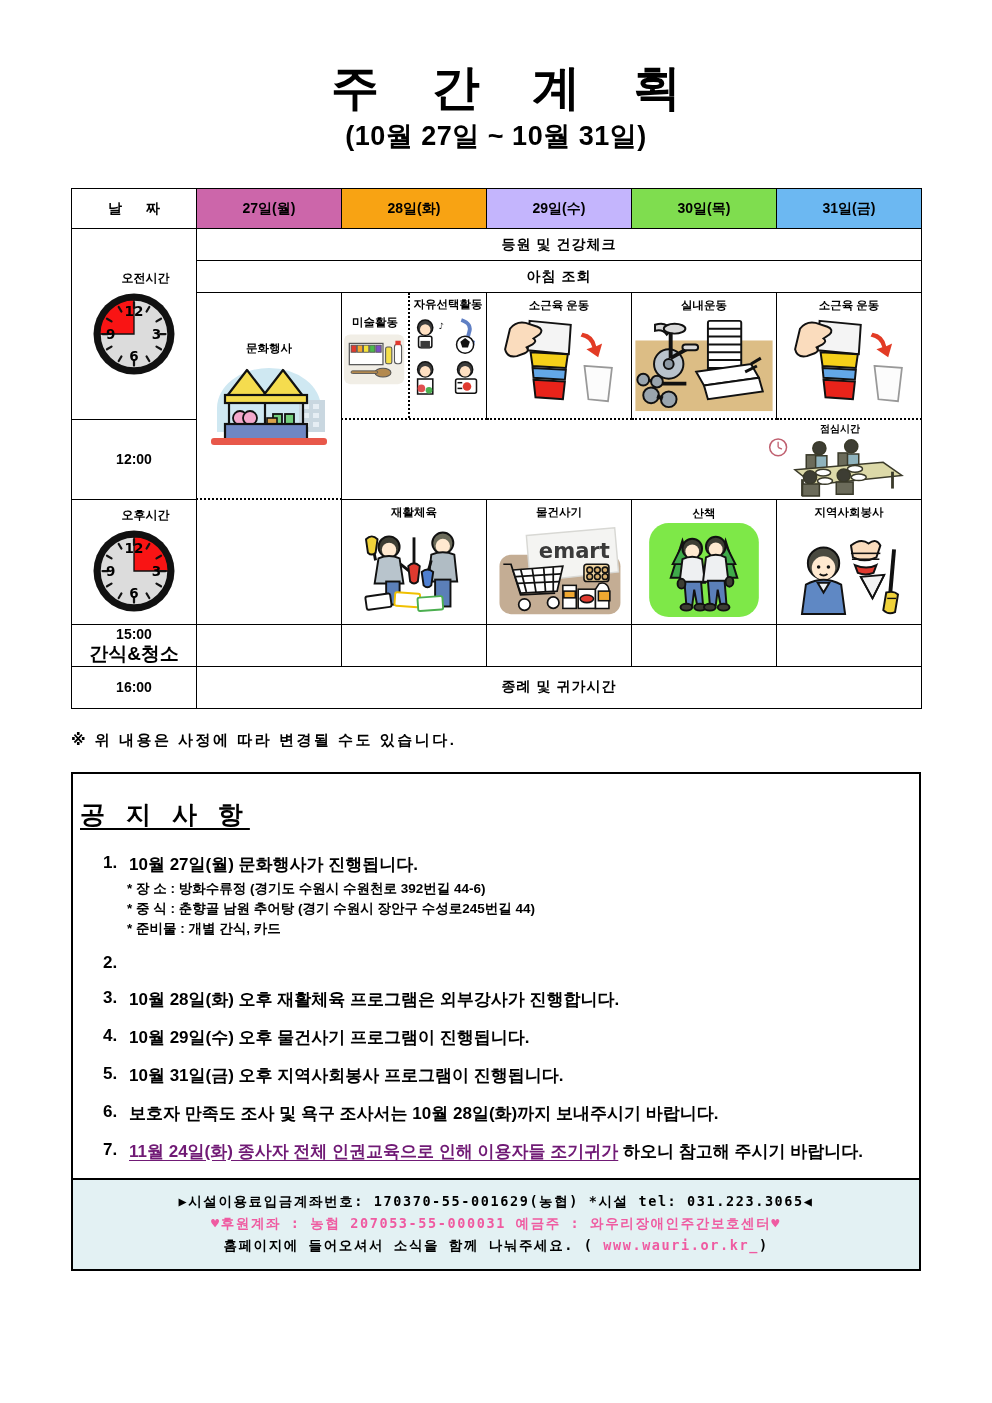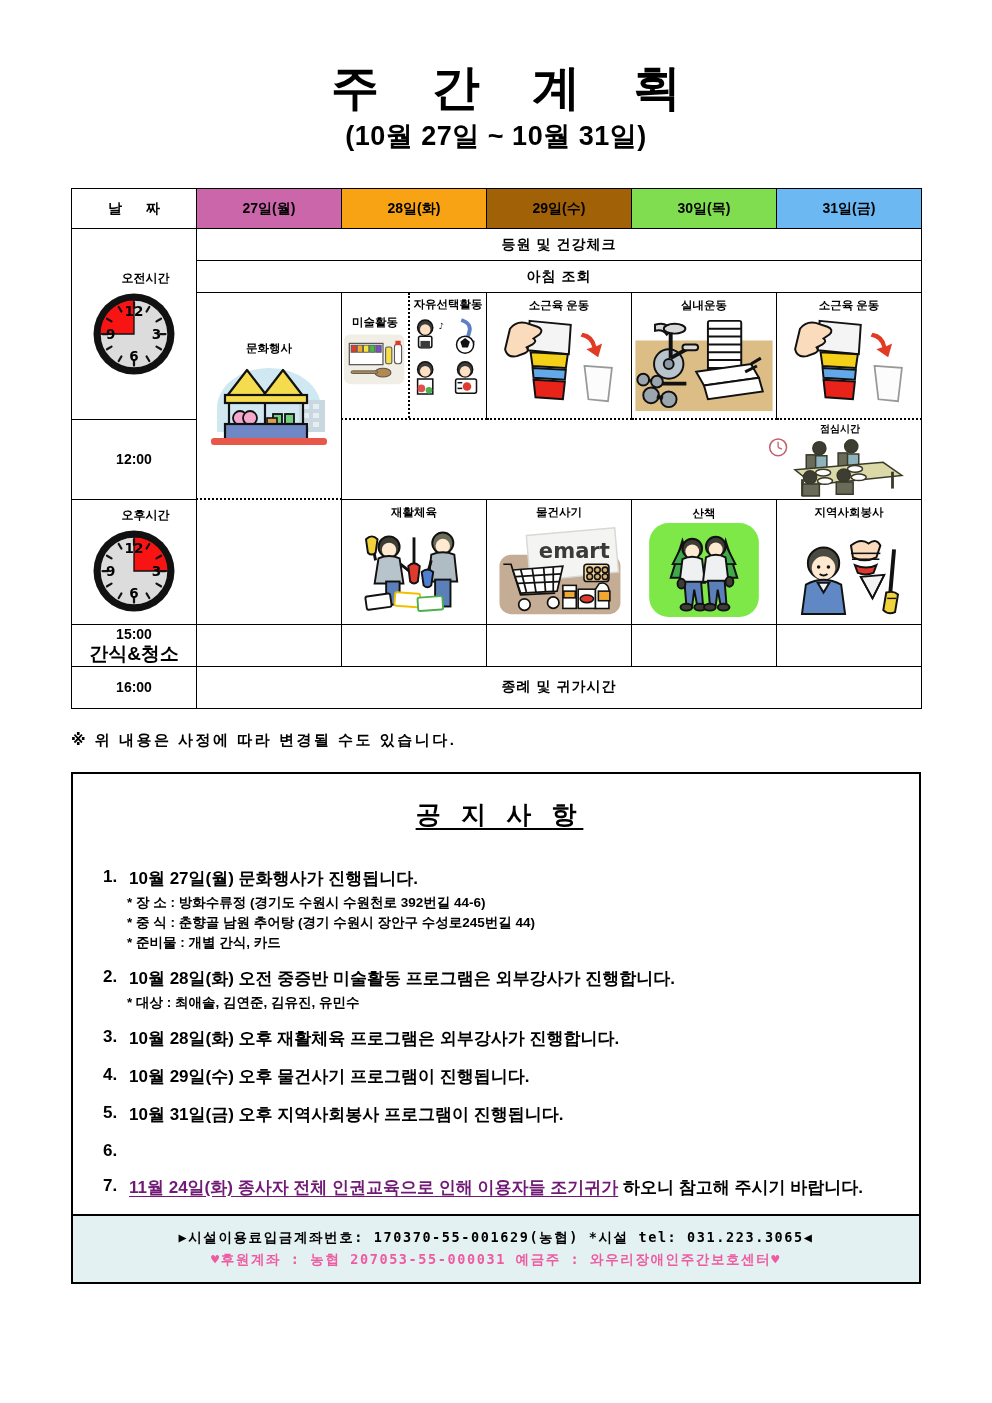--- a/index.html
+++ b/index.html
@@ -101,27 +101,26 @@
     font-size: 15px; font-weight: bold; letter-spacing: 2.5px;
   }
 
   
   .notice-box {
     width: 850px; margin: 22px auto 0;
     border: 2.5px solid #000;
     padding: 18px 0 0 0;
   }
   .notice-title {
-    text-align:center;
+    text-align:left;
     font-size: 25px; font-weight: bold;
     letter-spacing: 7px; text-indent: 7px;
     text-decoration: underline;
     text-underline-offset: 5px;
-    margin: 6px 0 36px;
-    font-family: Liberation Serif, serif;
+    margin: 6px 0 22px;
   }
   ol.notices { list-style: none; margin: 0; padding: 0 28px 0 30px; }
   ol.notices > li { margin-bottom: 15px; }
   .n-main { font-size: 17px; font-weight: bold; display:flex; gap:8px; align-items:flex-start; }
   .n-num { min-width: 18px; }
   .n-subs { margin: 4px 0 0 24px; }
   .n-sub { font-size: 13.5px; font-weight: bold; margin-top: 2px; }
   .n-red-underline { color: #701a75; text-decoration: underline; text-underline-offset: 3px; }
 
   
@@ -153,21 +152,21 @@
         <col class="col-day">
     <col class="col-day">
         <col class="col-day">
         <col class="col-day">
   </colgroup>
   <thead>
     <tr>
       <th class="date-head">날 짜</th>
       <th id="dh0" style="background: rgb(204, 102, 170);">27일(월)</th>
       <th id="dh1" style="background: rgb(248, 163, 19);">28일(화)</th>
-      <th id="dh2" style="background: #a16207;">29일(수)</th>
+      <th id="dh2" style="background: #c4b5fd;">29일(수)</th>
       <th id="dh3" style="background: rgb(127, 221, 79);">30일(목)</th>
       <th id="dh4" style="background: rgb(108, 184, 242);">31일(금)</th>
     </tr>
   </thead>
   <tbody>
 
     <tr>
       <td rowspan="3" class="timecell">
         <div class="clock-holder">
           <span class="label-sm">오전시간</span>
@@ -582,24 +581,20 @@
         </div>
         <div class="n-subs">
           <div class="n-sub">* 장   소 : 방화수류정 (경기도 수원시 수원천로 392번길 44-6)</div>
           <div class="n-sub">* 중   식 : 춘향골 남원 추어탕 (경기 수원시 장안구 수성로245번길 44)</div>
           <div class="n-sub">* 준비물 : 개별 간식, 카드</div>
         </div>
       </li>
       <li>
         <div class="n-main">
           <span class="n-num">2.</span>
-          <span>10월 28일(화) 오전 중증반 미술활동 프로그램은 외부강사가 진행합니다.</span>
-        </div>
-        <div class="n-subs">
-          <div class="n-sub">* 대상 : 최애솔, 김연준, 김유진, 유민수</div>
         </div>
       </li>
       <li>
         <div class="n-main">
           <span class="n-num">3.</span>
           <span>10월 28일(화) 오후 재활체육 프로그램은 외부강사가 진행합니다.</span>
         </div>
       </li>
       <li>
         <div class="n-main">
@@ -609,27 +604,31 @@
       </li>
       <li>
         <div class="n-main">
           <span class="n-num">5.</span>
           <span>10월 31일(금) 오후 지역사회봉사 프로그램이 진행됩니다.</span>
         </div>
       </li>
       <li>
         <div class="n-main">
           <span class="n-num">6.</span>
+          <span>보호자 만족도 조사 및 욕구 조사서는 10월 28일(화)까지 보내주시기 바랍니다.</span>
         </div>
       </li>
       <li>
         <div class="n-main">
           <span class="n-num">7.</span>
           <span><span class="n-red-underline">11월 24일(화) 종사자 전체 인권교육으로 인해 이용자들 조기귀가</span><span> 하오니 참고해 주시기 바랍니다.</span></span>
         </div>
       </li>
     </ol>
 
   <div class="footer">
     <div class="f-line">▶시설이용료입금계좌번호: 170370-55-001629(농협) *시설 tel: 031.223.3065◀</div>
     <div class="f-line f-pink">♥후원계좌 : 농협 207053-55-000031 예금주 : 와우리장애인주간보호센터♥</div>
+    <div class="f-line">
+      <span>홈페이지에 들어오셔서 소식을 함께 나눠주세요. ( </span><span class="f-url">www.wauri.or.kr_</span><span>)</span>
+    </div>
   </div>
 </div>
 
 </body></html>

